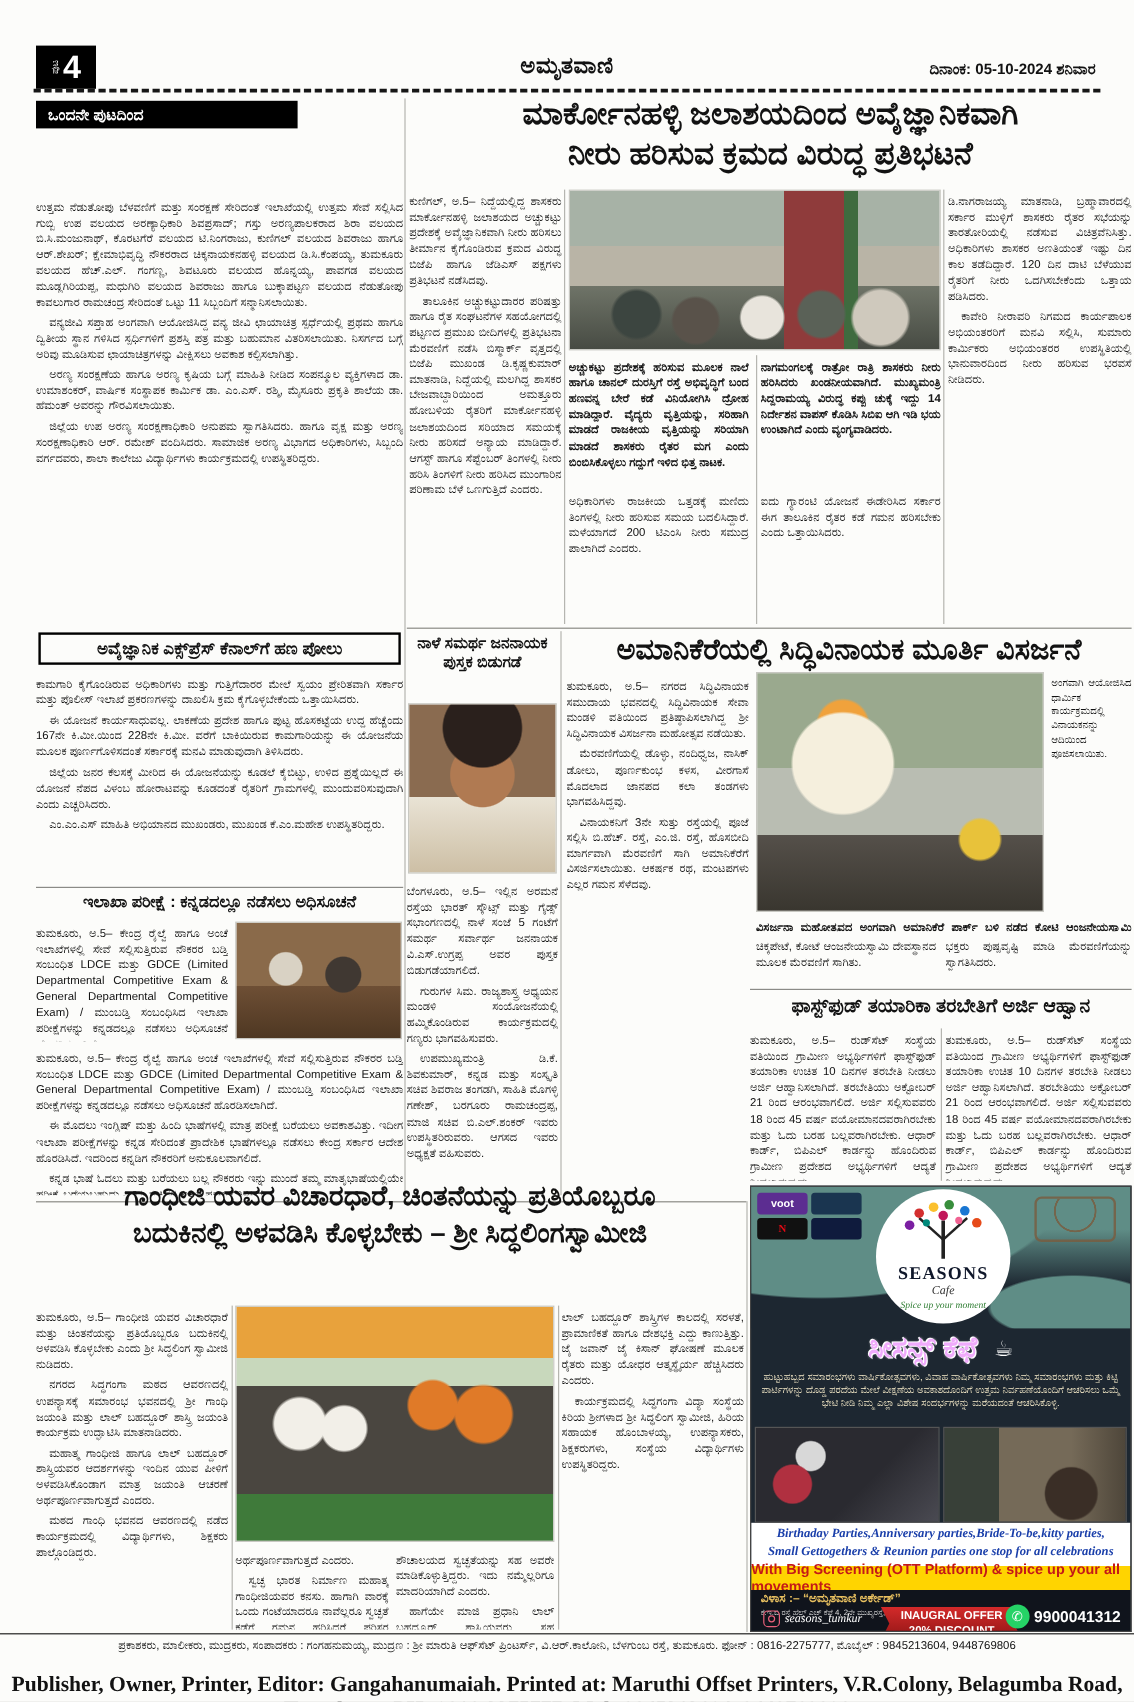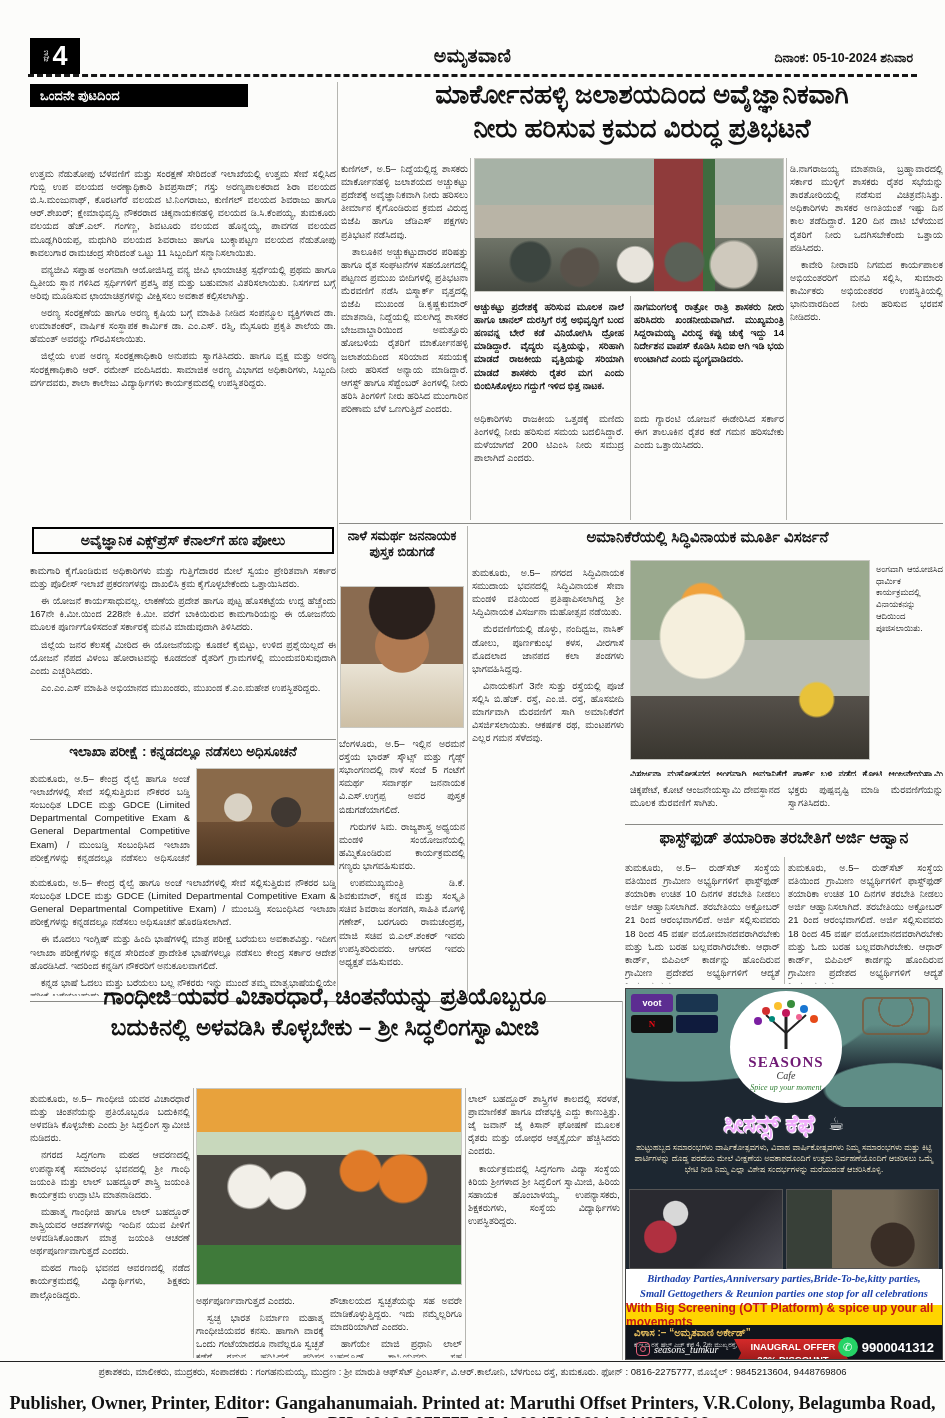--- a/index.html
+++ b/index.html
@@ -66,21 +66,21 @@
              display:flex;align-items:center;justify-content:center;}
   .tile.voot{background:#5c2d91;}
   .tile.prime{background:#1a3550;}
   .tile.nflx{background:#111;color:#e50914;font-family:"Liberation Serif",serif;}
   .tile.hots{background:#0f1b3d;}
   .proj{position:absolute;right:12px;top:8px;width:64px;height:34px;border:2px solid #7a5c3e;border-radius:6px;
         opacity:.8;background:radial-gradient(circle at 50% 30%, transparent 0 40%, #7a5c3e 41% 44%, transparent 45%);}
   .logo-circle{position:absolute;left:104px;top:2px;width:112px;height:112px;background:#fff;border-radius:50%;
         display:flex;flex-direction:column;align-items:center;justify-content:flex-end;padding-bottom:10px;box-sizing:border-box;}
   .logo-circle svg{position:absolute;top:8px;left:14px;}
-  .logo-name{font-family:"Liberation Serif",serif;font-weight:bold;font-size:15px;letter-spacing:1px;color:#701a75;line-height:1;}
+  .logo-name{font-family:"Liberation Serif",serif;font-weight:bold;font-size:15px;letter-spacing:1px;color:#0f172a;line-height:1;}
   .logo-sub{font-family:"Liberation Serif",serif;font-style:italic;font-size:10px;color:#333;line-height:1.2;}
   .logo-tag{font-family:"Liberation Serif",serif;font-style:italic;font-size:8px;color:#2e7d32;line-height:1.4;}
   .ad-title-row{position:relative;height:34px;flex:none;display:flex;align-items:center;justify-content:center;gap:14px;}
   .ad-title{font-size:24px;font-weight:bold;color:#f0abfc;text-shadow:0 0 2px #fff,1px 1px 0 #fff,-1px -1px 0 #fff;}
   .cup{font-size:18px;color:#fff;}
   .ad-desc{flex:none;height:46px;padding:1px 8px;color:#f4e9c8;font-size:8.2px;line-height:1.35;text-align:center;overflow:hidden;}
   .ad-photos{flex:none;height:80px;display:flex;gap:3px;padding:0 3px;}
   .ad-photos .p1,.ad-photos .p2,.ad-photos .p3{flex:1;border:1px solid #555;box-sizing:border-box;position:relative;overflow:hidden;}
   .ad-photos .p1{background:radial-gradient(circle at 20% 60%, #b03040 0 12%, transparent 13%),
        radial-gradient(circle at 30% 30%, #d8d8d8 0 10%, transparent 11%),linear-gradient(135deg,#2a2a30 0 60%,#4a4a52);}
@@ -189,21 +189,21 @@
 
   <div class="hl" style="left:339px;top:528px;width:126px;font-size:13px;line-height:1.25;">ನಾಳೆ ಸಮರ್ಥ ಜನನಾಯಕ ಪುಸ್ತಕ ಬಿಡುಗಡೆ</div>
   <div class="photo ph-portrait" style="left:340px;top:586px;width:124px;height:142px;"></div>
   <div class="col" style="left:339px;top:733px;width:126px;height:262px;">
       <p>ಬೆಂಗಳೂರು, ಅ.5– ಇಲ್ಲಿನ ಅರಮನೆ ರಸ್ತೆಯ ಭಾರತ್ ಸ್ಕೌಟ್ಸ್ ಮತ್ತು ಗೈಡ್ಸ್ ಸಭಾಂಗಣದಲ್ಲಿ ನಾಳೆ ಸಂಜೆ 5 ಗಂಟೆಗೆ ಸಮರ್ಥ ಸರ್ವಾರ್ಥ ಜನನಾಯಕ ವಿ.ಎಸ್.ಉಗ್ರಪ್ಪ ಅವರ ಪುಸ್ತಕ ಬಿಡುಗಡೆಯಾಗಲಿದೆ.</p>
       <p>ಗುರುಗಳ ಸಿಮ. ರಾಜ್ಯಶಾಸ್ತ್ರ ಅಧ್ಯಯನ ಮಂಡಳಿ ಸಂಯೋಜನೆಯಲ್ಲಿ ಹಮ್ಮಿಕೊಂಡಿರುವ ಕಾರ್ಯಕ್ರಮದಲ್ಲಿ ಗಣ್ಯರು ಭಾಗವಹಿಸುವರು.</p>
       <p>ಉಪಮುಖ್ಯಮಂತ್ರಿ ಡಿ.ಕೆ. ಶಿವಕುಮಾರ್, ಕನ್ನಡ ಮತ್ತು ಸಂಸ್ಕೃತಿ ಸಚಿವ ಶಿವರಾಜ ತಂಗಡಗಿ, ಸಾಹಿತಿ ಮೊಗಳ್ಳಿ ಗಣೇಶ್, ಬರಗೂರು ರಾಮಚಂದ್ರಪ್ಪ, ಮಾಜಿ ಸಚಿವ ಬಿ.ಎಲ್.ಶಂಕರ್ ಇವರು ಉಪಸ್ಥಿತರಿರುವರು. ಆಗಸದ ಇವರು ಅಧ್ಯಕ್ಷತೆ ವಹಿಸುವರು.</p>
     </div>
   <div class="vr" style="left:467px;top:526px;height:470px;"></div>
 
-  <div class="hl" style="left:472px;top:528px;width:471px;font-size:15px;">ಅಮಾನಿಕೆರೆಯಲ್ಲಿ ಸಿದ್ಧಿವಿನಾಯಕ ಮೂರ್ತಿ ವಿಸರ್ಜನೆ</div>
+  <div class="hl" style="left:472px;top:528px;width:471px;font-size:24px;">ಅಮಾನಿಕೆರೆಯಲ್ಲಿ ಸಿದ್ಧಿವಿನಾಯಕ ಮೂರ್ತಿ ವಿಸರ್ಜನೆ</div>
   <div class="col" style="left:472px;top:562px;width:152px;height:433px;">
       <p>ತುಮಕೂರು, ಅ.5– ನಗರದ ಸಿದ್ಧಿವಿನಾಯಕ ಸಮುದಾಯ ಭವನದಲ್ಲಿ ಸಿದ್ಧಿವಿನಾಯಕ ಸೇವಾ ಮಂಡಳಿ ವತಿಯಿಂದ ಪ್ರತಿಷ್ಠಾಪಿಸಲಾಗಿದ್ದ ಶ್ರೀ ಸಿದ್ಧಿವಿನಾಯಕ ವಿಸರ್ಜನಾ ಮಹೋತ್ಸವ ನಡೆಯಿತು.</p>
       <p>ಮೆರವಣಿಗೆಯಲ್ಲಿ ಡೊಳ್ಳು, ನಂದಿಧ್ವಜ, ನಾಸಿಕ್ ಡೋಲು, ಪೂರ್ಣಕುಂಭ ಕಳಸ, ವೀರಗಾಸೆ ಮೊದಲಾದ ಜಾನಪದ ಕಲಾ ತಂಡಗಳು ಭಾಗವಹಿಸಿದ್ದವು.</p>
       <p>ವಿನಾಯಕನಿಗೆ 3ನೇ ಸುತ್ತು ರಸ್ತೆಯಲ್ಲಿ ಪೂಜೆ ಸಲ್ಲಿಸಿ ಬಿ.ಹೆಚ್. ರಸ್ತೆ, ಎಂ.ಜಿ. ರಸ್ತೆ, ಹೊಸಬೀದಿ ಮಾರ್ಗವಾಗಿ ಮೆರವಣಿಗೆ ಸಾಗಿ ಅಮಾನಿಕೆರೆಗೆ ವಿಸರ್ಜಿಸಲಾಯಿತು. ಆಕರ್ಷಕ ರಥ, ಮಂಟಪಗಳು ಎಲ್ಲರ ಗಮನ ಸೆಳೆದವು.</p>
     </div>
   <div class="photo ph-procession" style="left:630px;top:560px;width:240px;height:200px;"></div>
   <div class="col" style="left:876px;top:560px;width:67px;height:200px;font-size:8.5px;">
       <p>ಅಂಗವಾಗಿ ಆಯೋಜಿಸಿದ ಧಾರ್ಮಿಕ ಕಾರ್ಯಕ್ರಮದಲ್ಲಿ ವಿನಾಯಕನನ್ನು ಆದಿಯಿಂದ ಪೂಜಿಸಲಾಯಿತು.</p>
     </div>
   <div class="col bold" style="left:630px;top:763px;width:313px;height:13px;">

